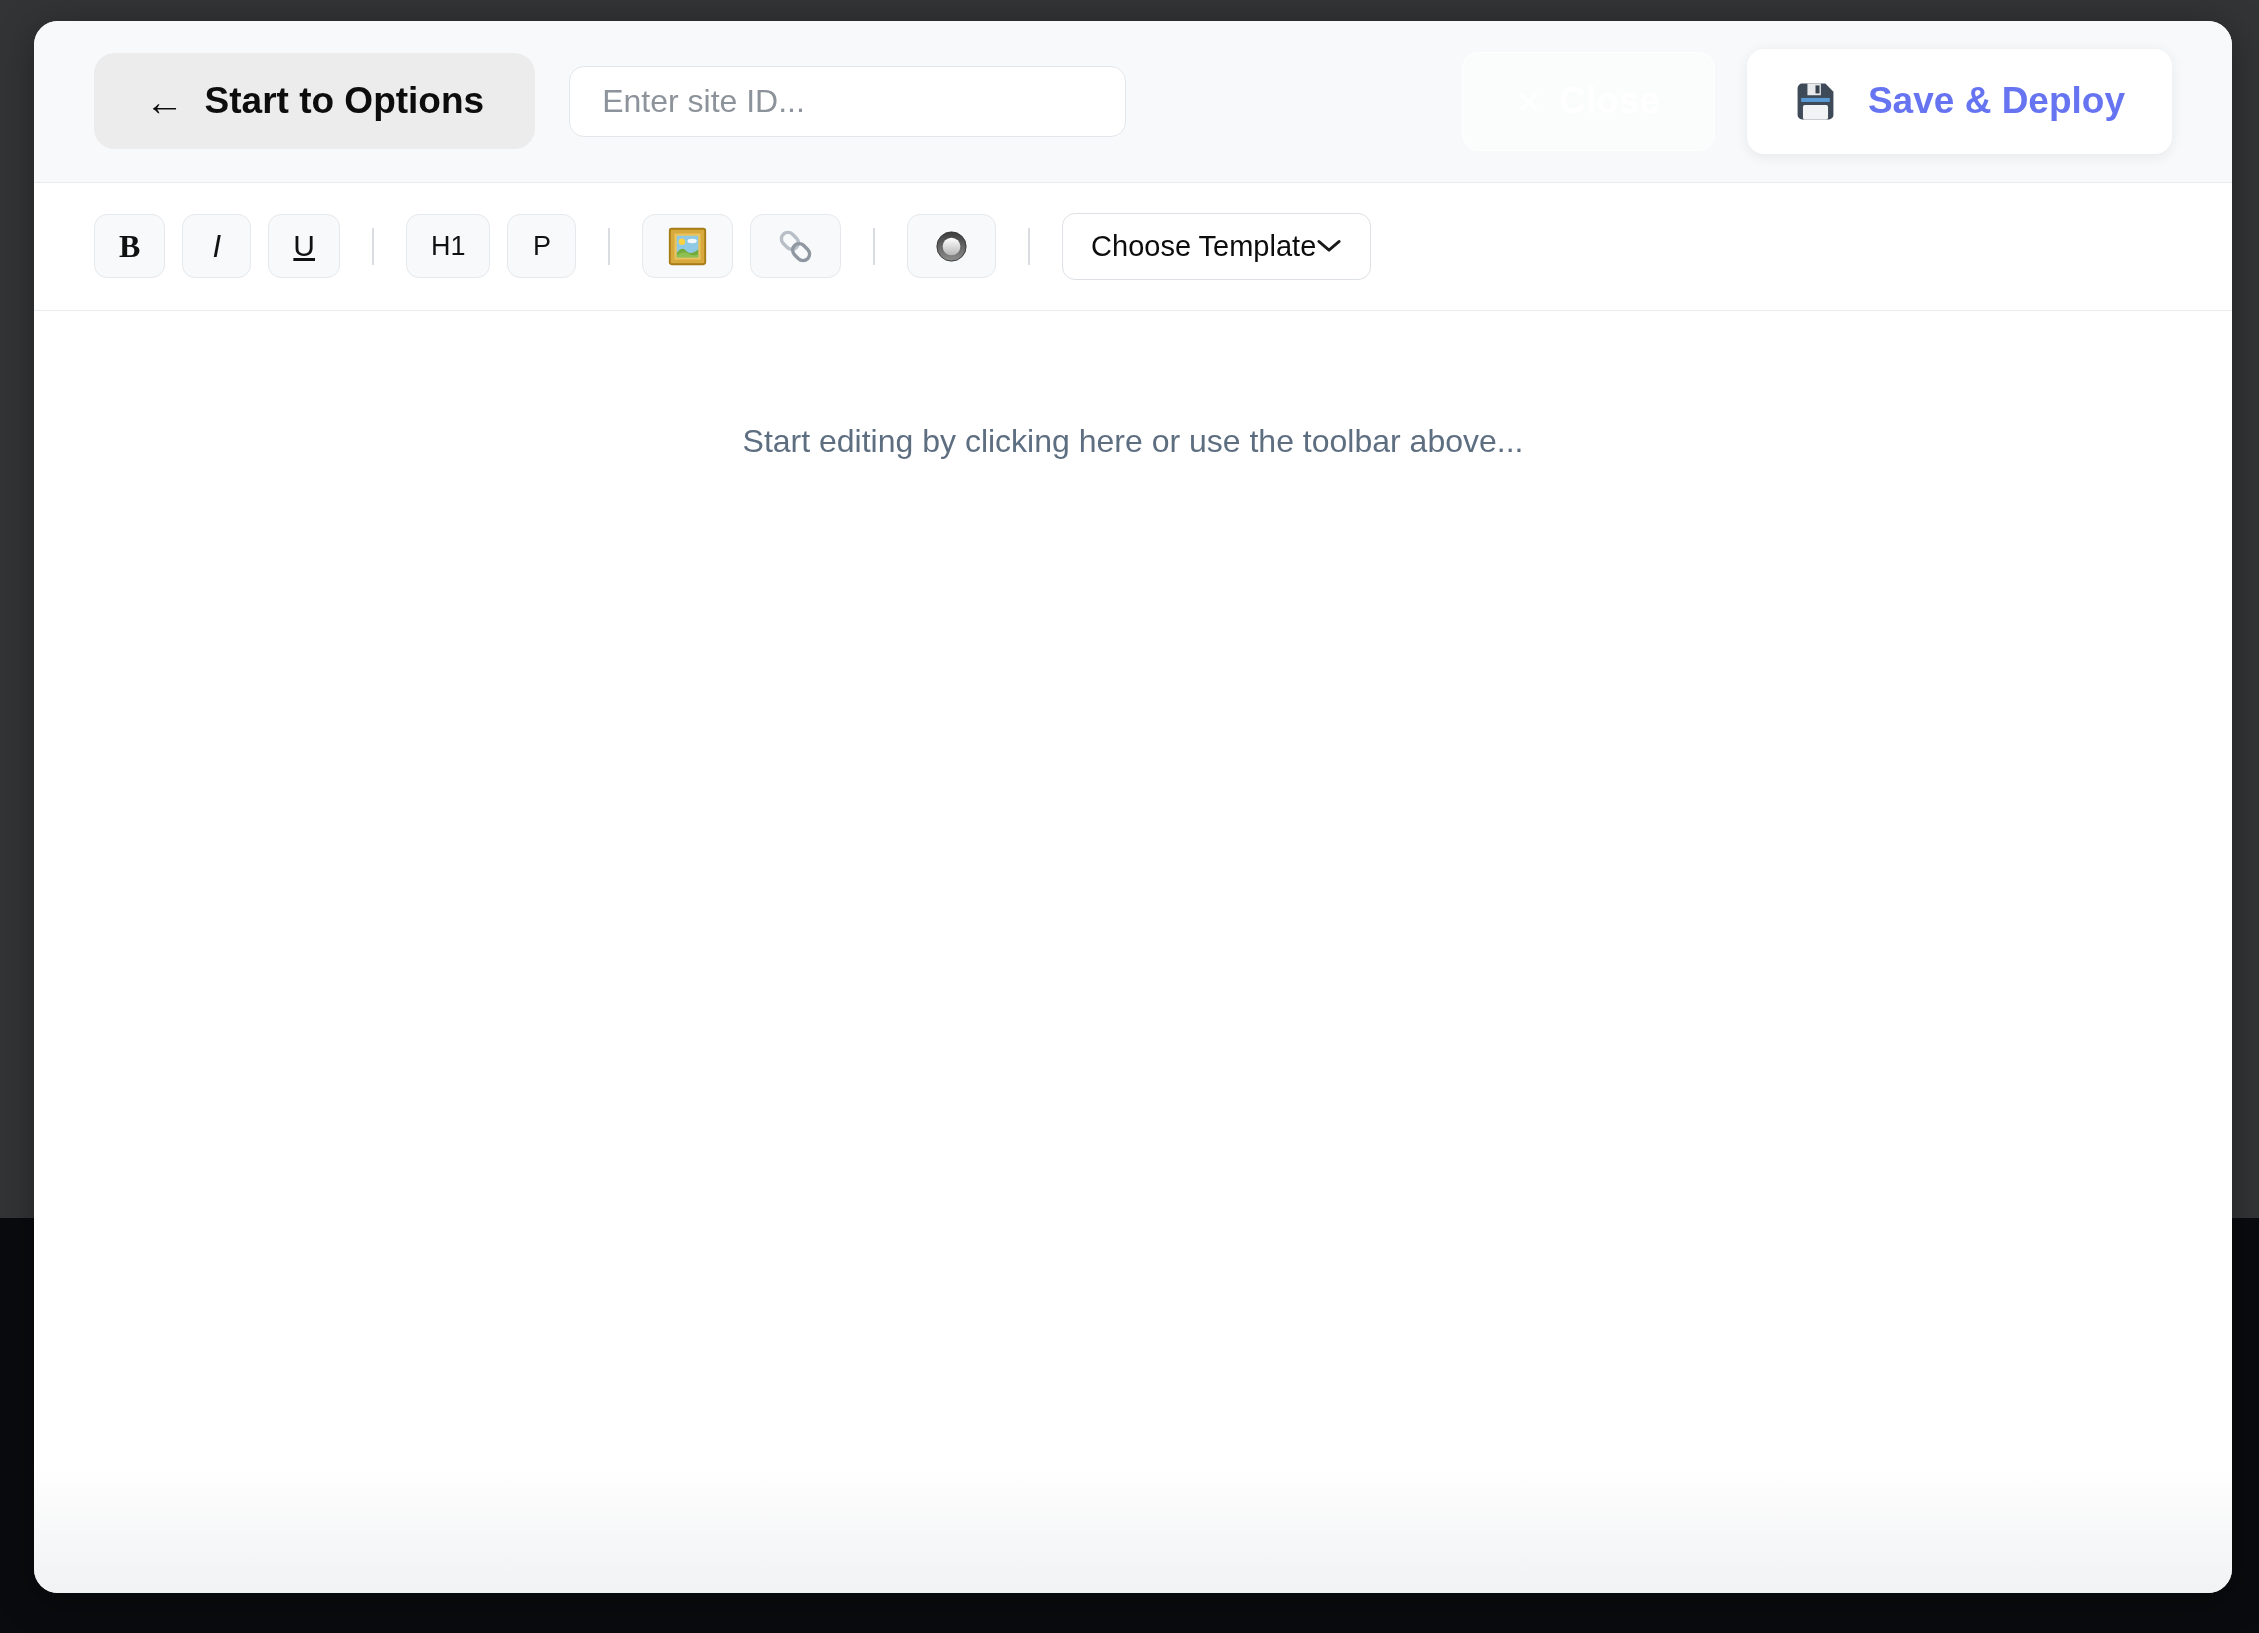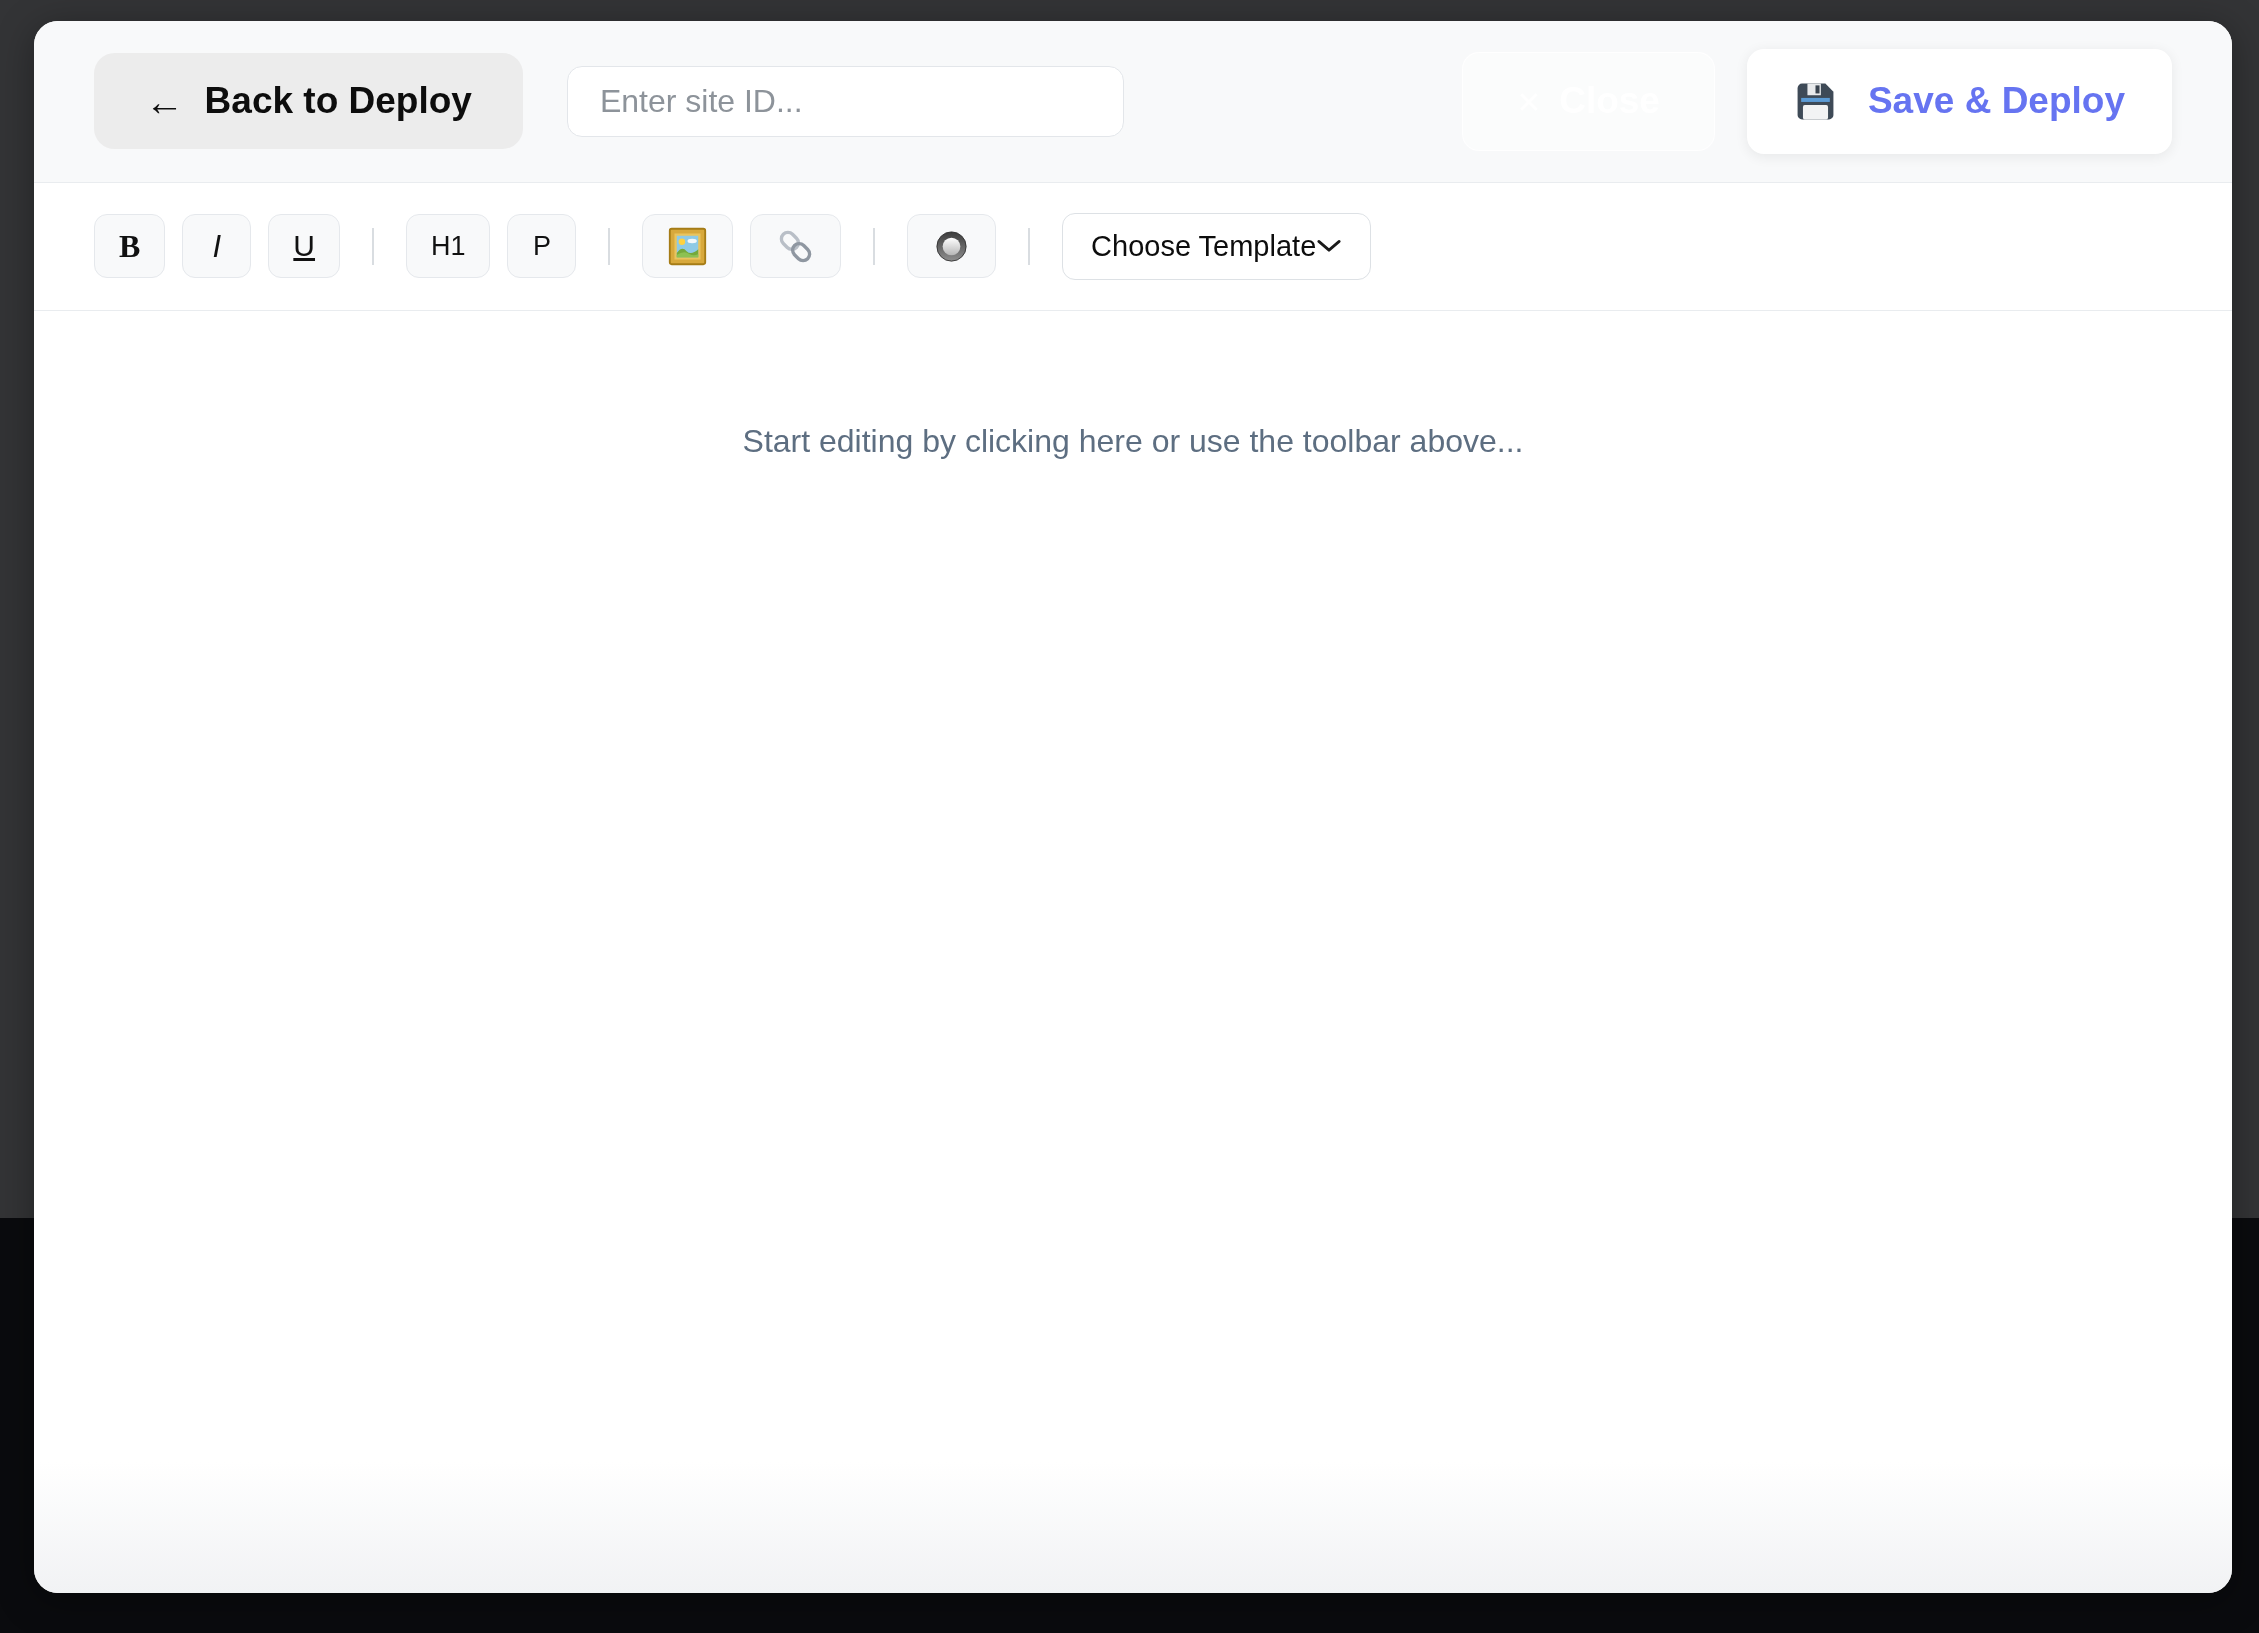--- a/index.html
+++ b/index.html
@@ -31,21 +31,21 @@
   }
   .back-btn {
     height: 96px; padding: 0 51px; border: none; cursor: pointer;
     background: #ececec; border-radius: 20.6px;
     font-family: "Liberation Sans", sans-serif;
     font-size: 37px; font-weight: bold; color: #0d0d0d;
     display: flex; align-items: center; gap: 20.6px; white-space: nowrap;
   }
   .back-btn .arrow { font-weight: normal; font-size: 39px; line-height: 1; }
   .site-input {
-    margin-left: 44px; width: 557px; height: 71px;
+    margin-left: 34px; width: 557px; height: 71px;
     border: 1.9px solid #e3e6ea; border-radius: 15px; background: #ffffff;
     padding: 0 32px; font-family: "Liberation Sans", sans-serif;
     font-size: 32px; color: #3b82f6; outline: none;
   }
   .site-input::placeholder { color: #8d939a; }
   .flex-spacer { flex: 1; }
   .close-btn {
     height: 99px; padding: 0 54px; cursor: pointer;
     background: rgba(255,255,255,0.45); border: 1.9px solid rgba(255,255,255,0.9);
     border-radius: 17px; margin-right: 32px;
@@ -98,21 +98,21 @@
 </head>
 <body>
 
 <div class="bg-bottom"></div>
 
 <div class="panel">
 
   <header class="topbar">
     <button class="back-btn">
       <span class="arrow">←</span>
-      <span>Back to Deploy</span>
+      <span>Start to Options</span>
     </button>
     <input class="site-input" type="text" placeholder="Enter site ID..." style="">
     <div class="flex-spacer"></div>
     <button class="close-btn">
       <span class="x">×</span>
       <span>Close</span>
     </button>
     <button class="save-btn">
       <svg class="icon-svg" width="43" height="43" viewBox="0 0 48 48">
         <path d="M9 4 H35 L44 13 V39 a5 5 0 0 1 -5 5 H9 a5 5 0 0 1 -5 -5 V9 a5 5 0 0 1 5 -5 Z" fill="#3e4a57"></path>

